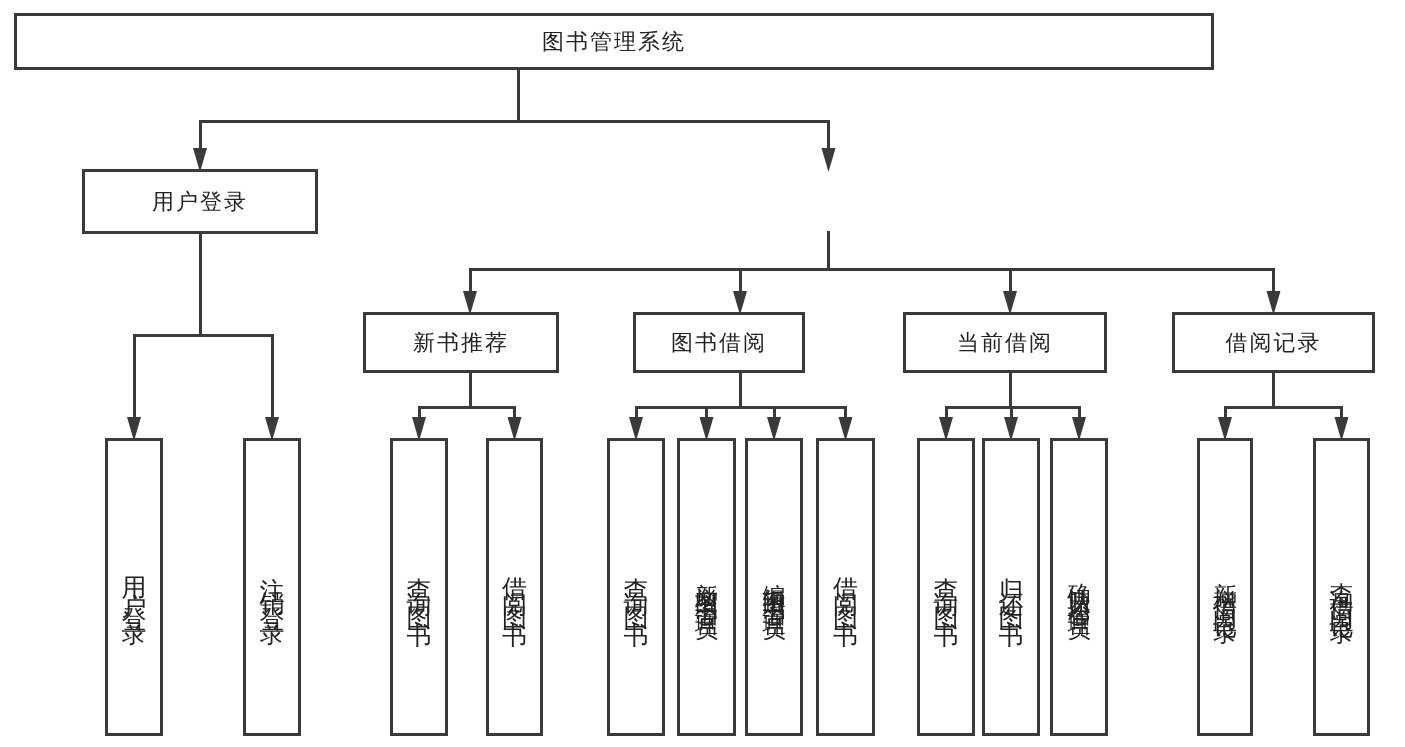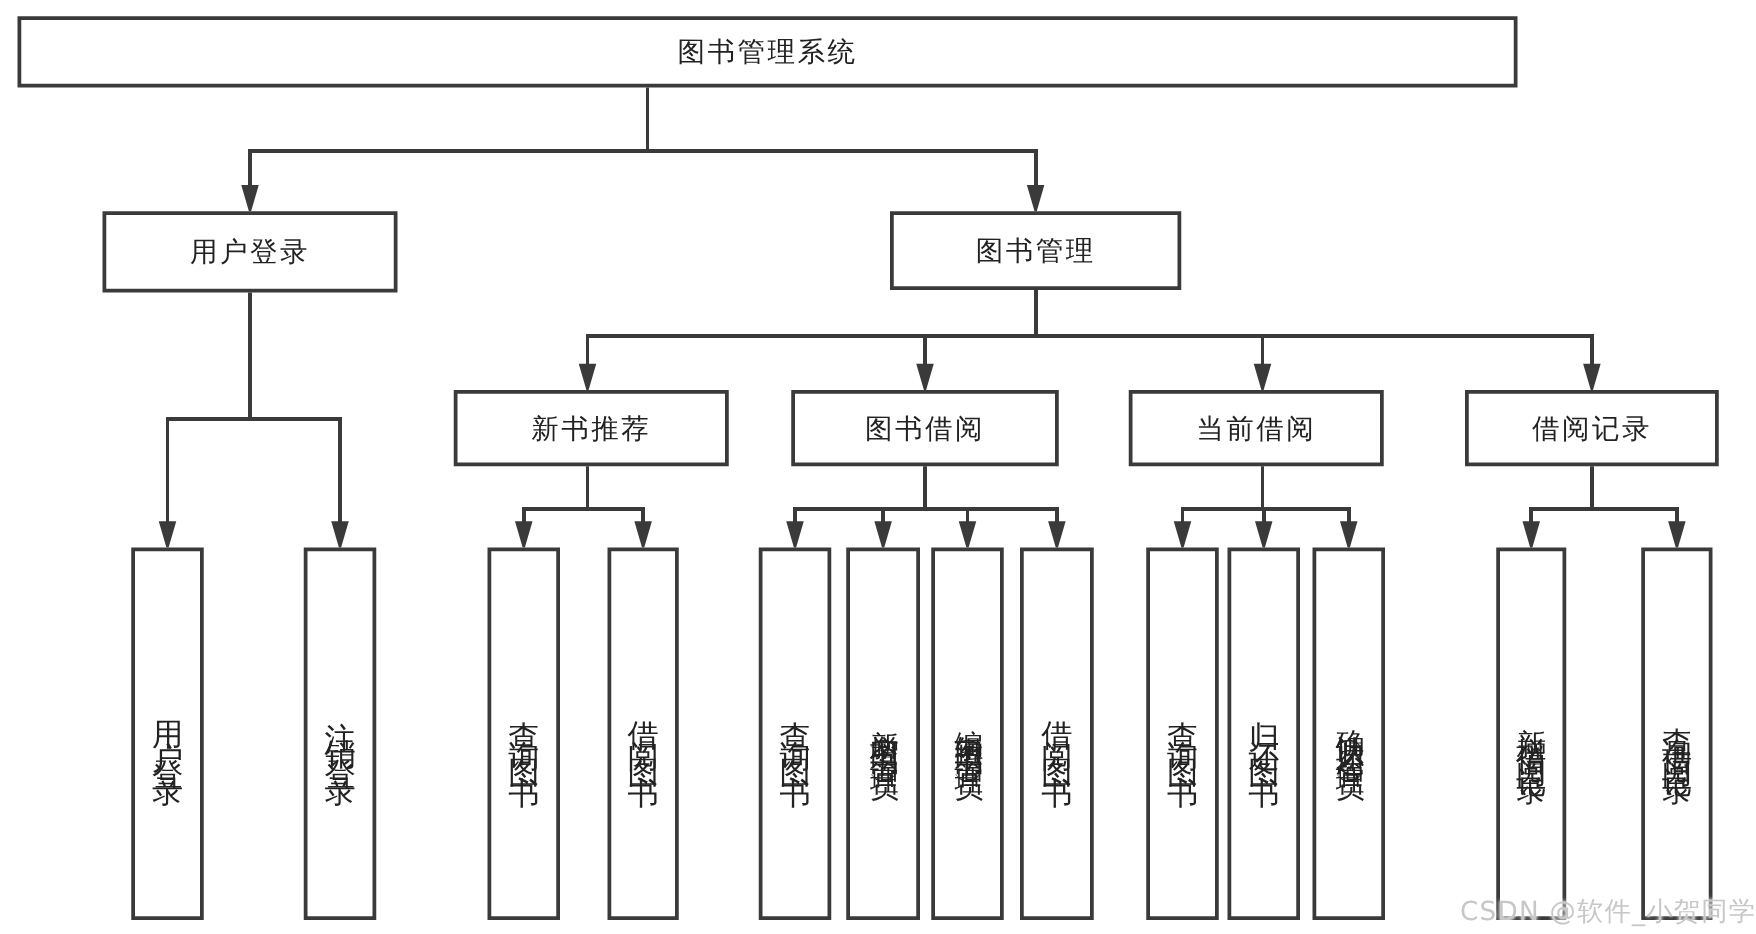--- a/index.html
+++ b/index.html
@@ -43,22 +43,22 @@
     text-orientation: mixed;
     font-size: 25px;
     letter-spacing: 15px;
     line-height: 1;
     color: var(--text, #222222);
   }
   
   #n-root    { left: 14px;   top: 13px;  width: 1200px; height: 57px; }
   #n-login   { left: 82px;   top: 169px; width: 236px;  height: 65px; }
   #n-mgmt    { left: 712px;  top: 169px; width: 233px;  height: 63px; }
-  #n-newbook { left: 363px;  top: 312px; width: 220px;  height: 61px; }
-  #n-borrow  { left: 633px;  top: 312px; width: 214px;  height: 61px; }
+  #n-newbook { left: 363px;  top: 312px; width: 196px;  height: 61px; }
+  #n-borrow  { left: 633px;  top: 312px; width: 172px;  height: 61px; }
   #n-current { left: 903px;  top: 312px; width: 204px;  height: 61px; }
   #n-records { left: 1172px; top: 312px; width: 203px;  height: 61px; }
   
   .v { top: 438px; height: 298px; }
   #l-login-user   { left: 105px;  width: 58px; }
   #l-login-logout { left: 243px;  width: 58px; }
   #l-nb-query     { left: 390px;  width: 58px; }
   #l-nb-borrow    { left: 486px;  width: 57px; }
   #l-bw-query     { left: 607px;  width: 58px; }
   #l-bw-add       { left: 677px;  width: 59px; }
@@ -141,23 +141,20 @@
       <polygon points="1334.5,417 1348.5,417 1341.5,441" fill="#3a3a3a"></polygon>
     </svg>
 
   <div id="n-root" class="box h">
     <span class="label">图书管理系统</span>
   </div>
 
   <div id="n-login" class="box h">
     <span class="label">用户登录</span>
   </div>
-  <div id="n-mgmt" class="box h">
-    <span class="label">图书管理</span>
-  </div>
 
   <div id="n-newbook" class="box h">
     <span class="label">新书推荐</span>
   </div>
   <div id="n-borrow" class="box h">
     <span class="label">图书借阅</span>
   </div>
   <div id="n-current" class="box h">
     <span class="label">当前借阅</span>
   </div>
@@ -202,14 +199,13 @@
     <span class="label" style="font-size: 23px; letter-spacing: 5px;">确认归还（管理员）</span>
   </div>
 
   <div id="l-rec-add" class="box v">
     <span class="label" style="font-size: 24px; letter-spacing: 8px;">新增借阅记录</span>
   </div>
   <div id="l-rec-query" class="box v">
     <span class="label" style="font-size: 24px; letter-spacing: 8px;">查询借阅记录</span>
   </div>
 
-  <div id="watermark">CSDN @软件_小贺同学</div>
 </div>
 
 </body></html>

